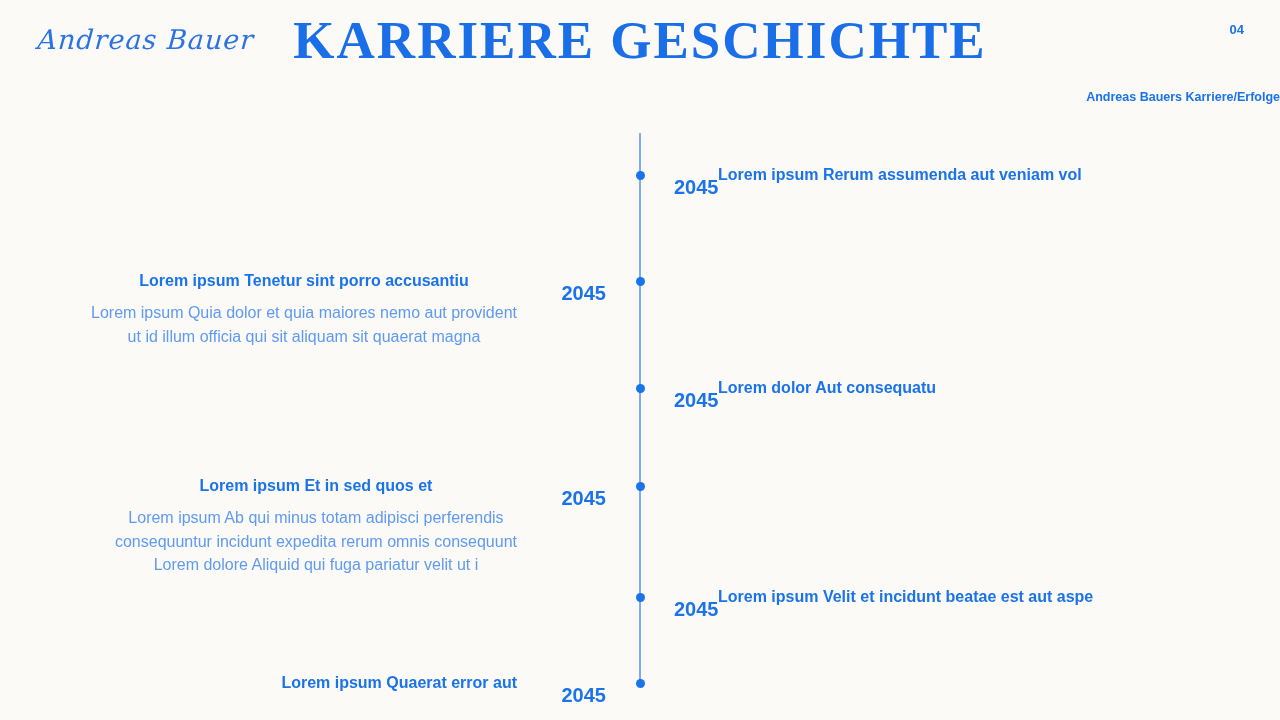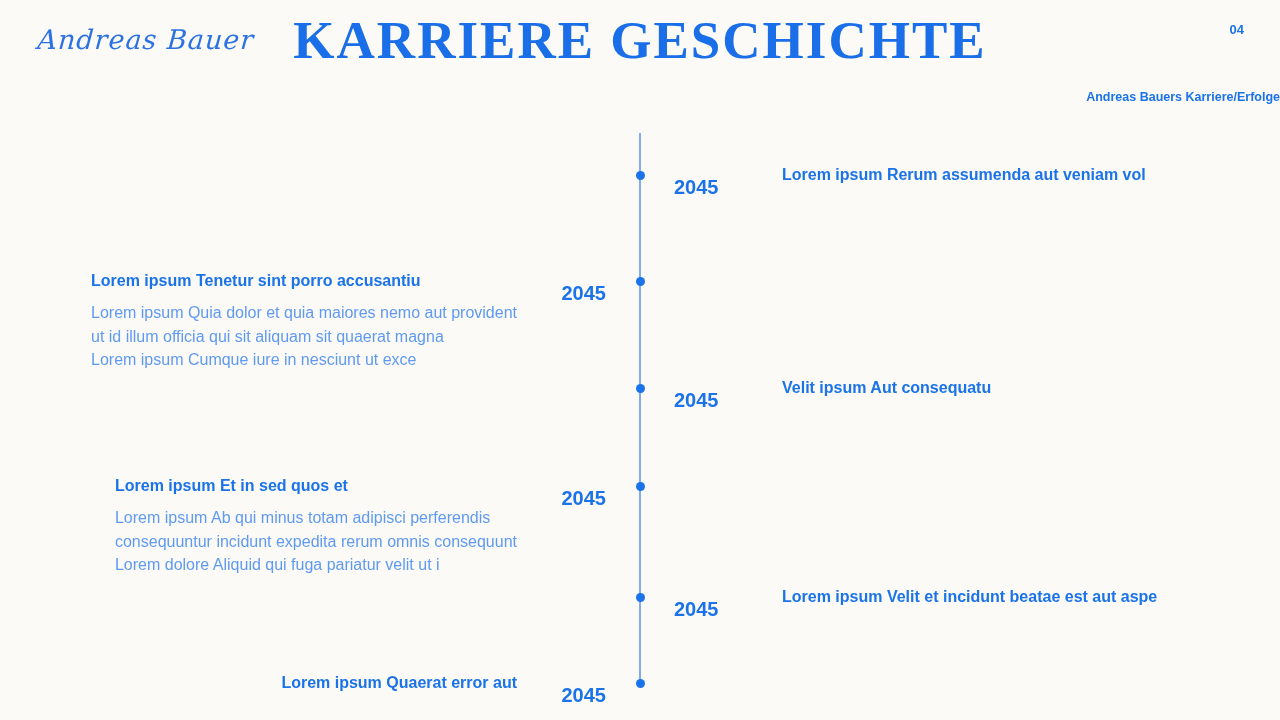--- a/index.html
+++ b/index.html
@@ -63,22 +63,22 @@
   .entry.left  { right: 674px; }
   .year {
     position: absolute; top: 12px;
     line-height: 24px;
     font-size: 20px; font-weight: 600;
     color: #1a73e8;
     white-space: nowrap;
   }
   .entry.right .year { left: 0; }
   .entry.left  .year { right: 0; }
-  .entry.right .content { margin-left: 108px; text-align: center; }
-  .entry.left  .content { margin-right: 89px; text-align: left; }
+  .entry.right .content { margin-left: 44px; text-align: center; }
+  .entry.left  .content { margin-right: 89px; text-align: center; }
   .entry-title {
     line-height: 24px;
     font-size: 16px; font-weight: 700;
     color: #1a73e8;
     white-space: nowrap;
   }
   .entry-body {
     margin-top: 8px;
     font-size: 16px; font-weight: 400;
     color: #5f9af2;
@@ -104,28 +104,27 @@
       <div class="entry-title">Lorem ipsum Rerum assumenda aut veniam vol</div>
     </div>
   </div>
         <div class="entry left" style="top: 269px;">
     <div class="year">2045</div>
     <div class="content">
       <div class="entry-title">Lorem ipsum Tenetur sint porro accusantiu</div>
       <div class="entry-body">
               <div>Lorem ipsum Quia dolor et quia maiores nemo aut provident</div>
               <div>ut id illum officia qui sit aliquam sit quaerat magna</div>
-              <div>Lorem ipsum Cumque iure in nesciunt ut exce</div>
             </div>
     </div>
   </div>
         <div class="entry right" style="top: 376px;">
     <div class="year">2045</div>
     <div class="content">
-      <div class="entry-title">Velit ipsum Aut consequatu</div>
+      <div class="entry-title">Lorem dolor Aut consequatu</div>
 
     </div>
   </div>
         <div class="entry left" style="top: 474px;">
     <div class="year">2045</div>
     <div class="content">
       <div class="entry-title">Lorem ipsum Et in sed quos et</div>
       <div class="entry-body">
               <div>Lorem ipsum Ab qui minus totam adipisci perferendis</div>
               <div>consequuntur incidunt expedita rerum omnis consequunt</div>

